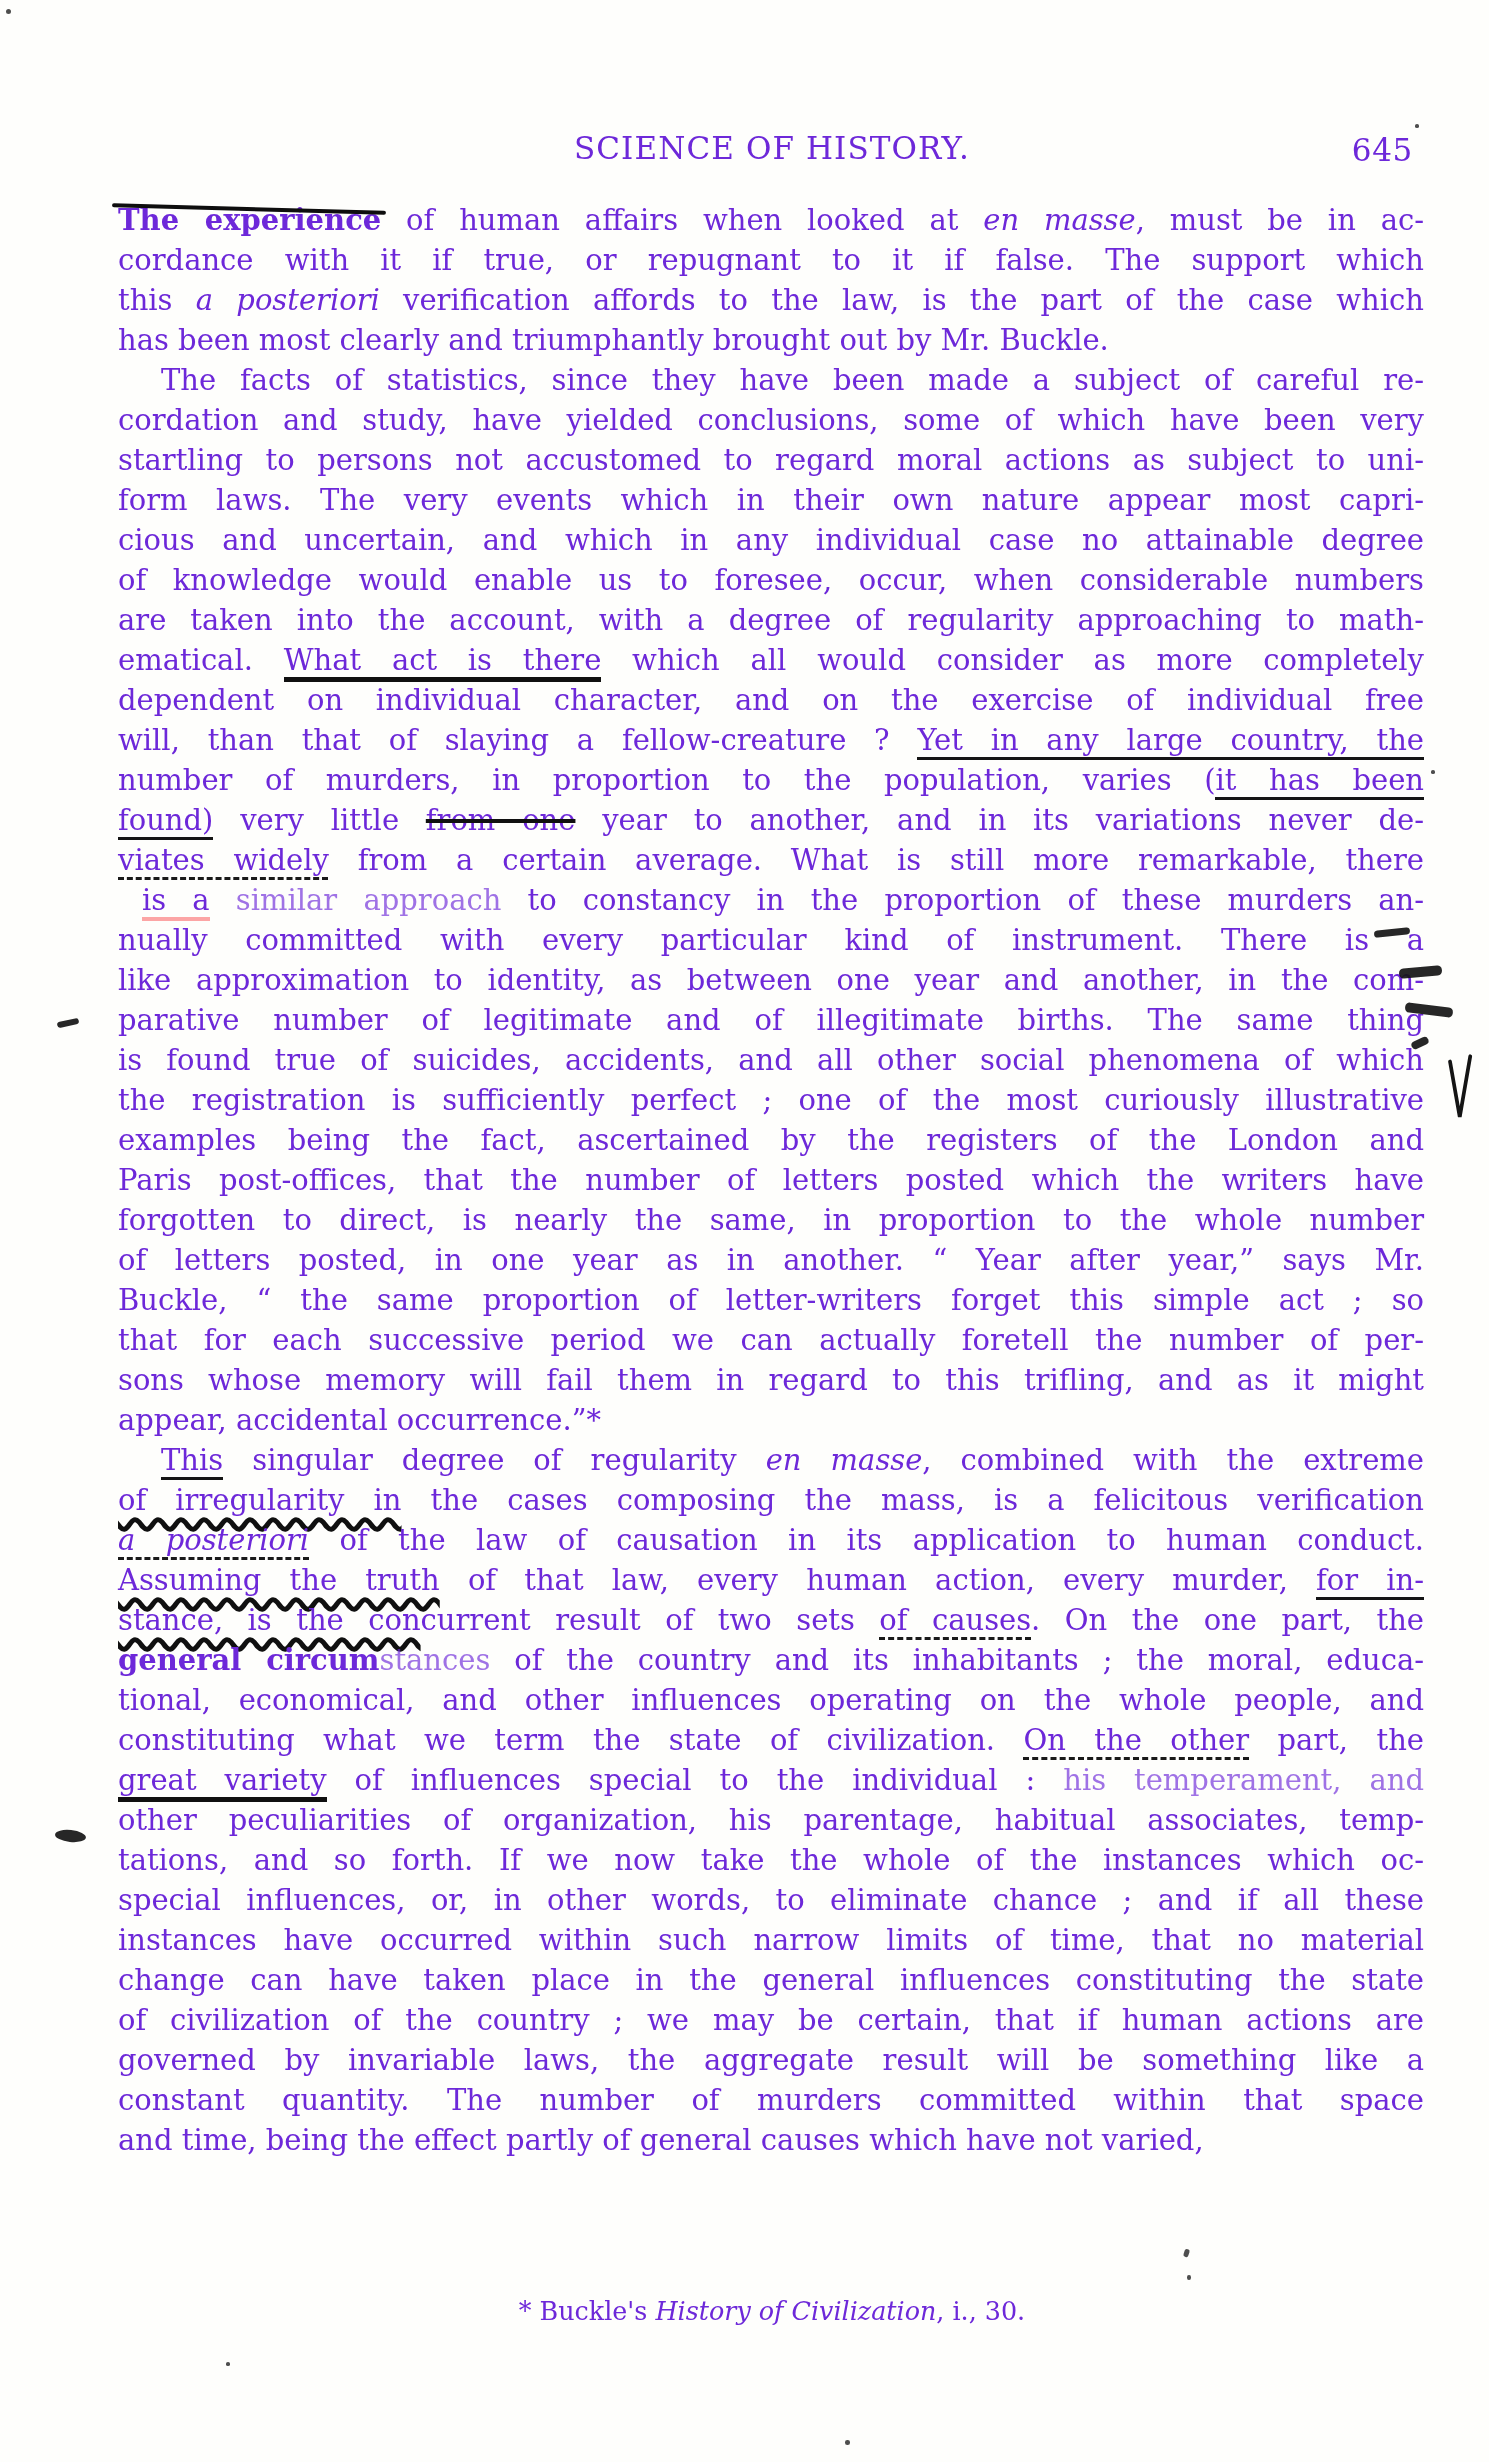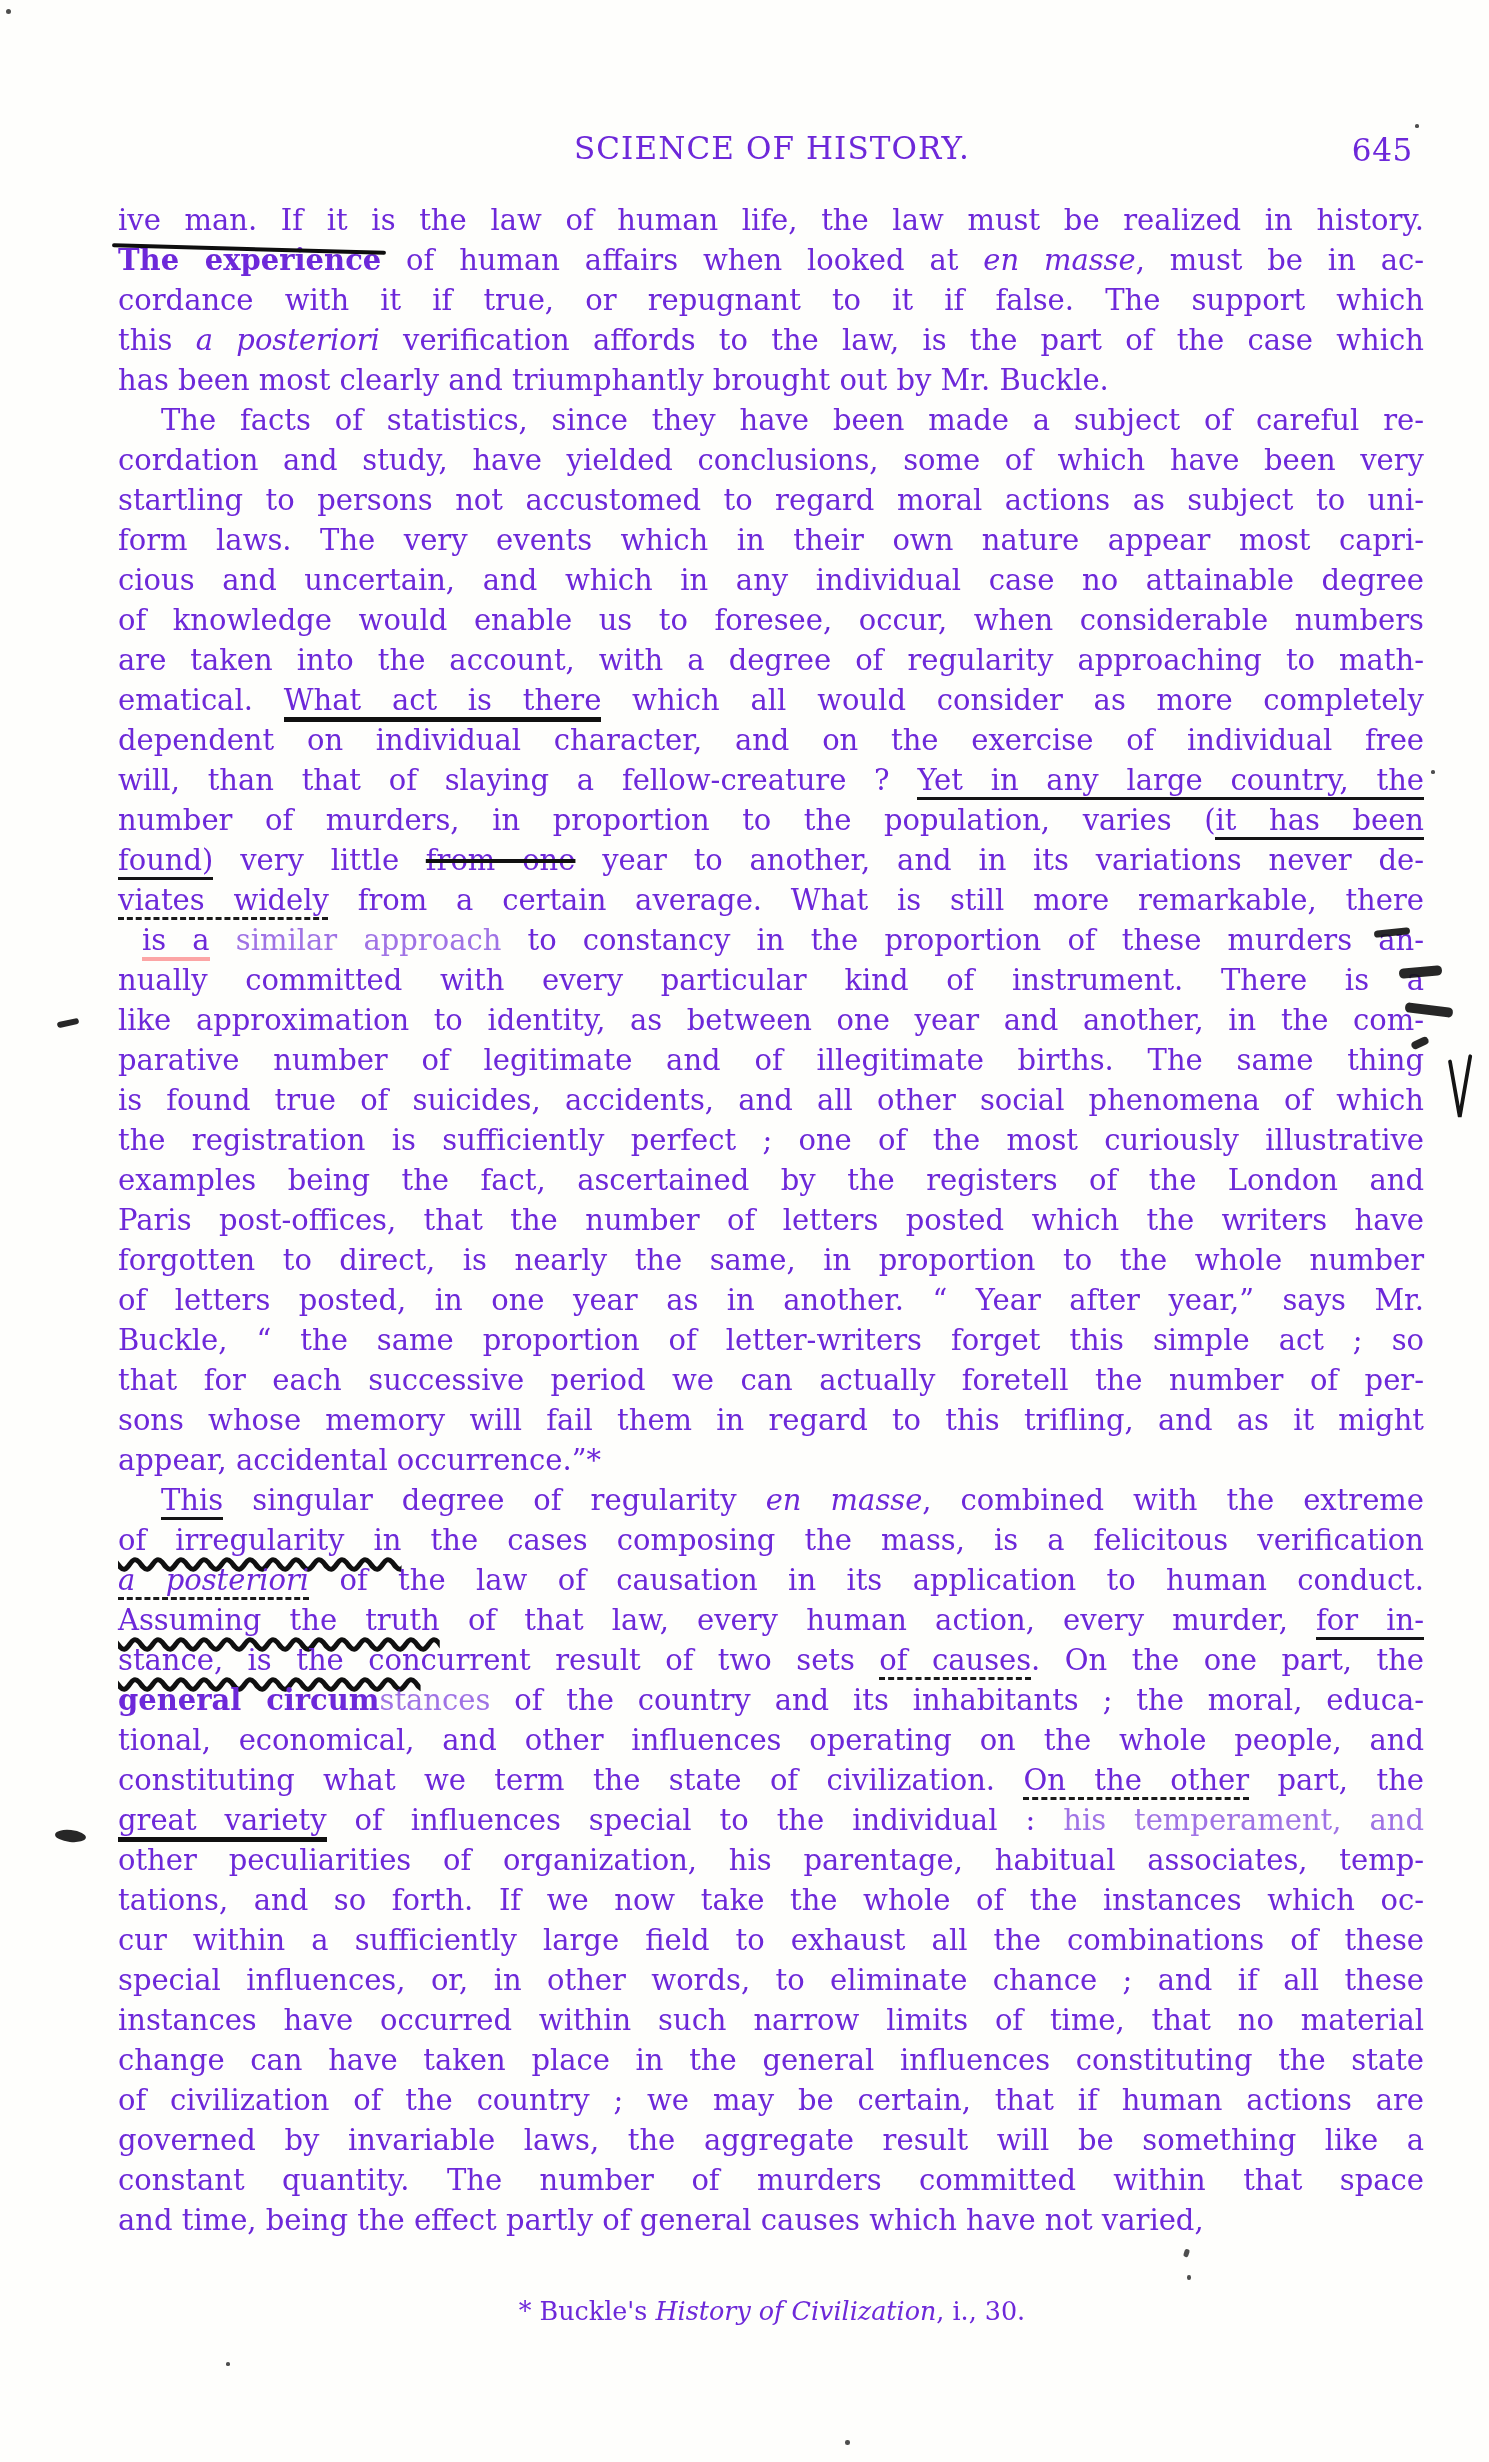--- a/index.html
+++ b/index.html
@@ -66,21 +66,20 @@
 </style>
 </head>
 <body>
 
 <div class="page">
 
   <div class="header-title">SCIENCE OF HISTORY.</div>
   <div class="page-number">645</div>
 
   <div class="body-text">
-      <div class="line"><span>ive man.  If it is the law of human life, the law must be realized in history.</span></div>
       <div class="line"><span class="pencil-over">The experience</span><span> of human affairs when looked at </span><span class="italic">en masse</span><span>, must be in ac-</span></div>
       <div class="line"><span>cordance with it if true, or repugnant to it if false.  The support which</span></div>
       <div class="line"><span>this </span><span class="italic">a posteriori</span><span> verification affords to the law, is the part of the case which</span></div>
       <div class="line last"><span>has been most clearly and triumphantly brought out by Mr. Buckle.</span></div>
       <div class="line indent"><span>The facts of statistics, since they have been made a subject of careful re-</span></div>
       <div class="line"><span>cordation and study, have yielded conclusions, some of which have been very</span></div>
       <div class="line"><span>startling to persons not accustomed to regard moral actions as subject to uni-</span></div>
       <div class="line"><span>form laws.  The very events which in their own nature appear most capri-</span></div>
       <div class="line"><span>cious and uncertain, and which in any individual case no attainable degree</span></div>
       <div class="line"><span>of knowledge would enable us to foresee, occur, when considerable numbers</span></div>
@@ -109,21 +108,20 @@
       <div class="line"><span class="pencil-underline-wavy">of irregularity in</span><span> the cases composing the mass, is a felicitous verification</span></div>
       <div class="line"><span class="italic pencil-underline-dotted">a posteriori</span><span> of the law of causation in its application to human conduct.</span></div>
       <div class="line"><span class="pencil-underline-wavy">Assuming the truth</span><span> of that law, every human action, every murder, </span><span class="pencil-underline">for in-</span></div>
       <div class="line"><span class="pencil-underline-wavy">stance, is the con</span><span>current result of two sets </span><span class="pencil-underline-dotted">of causes</span><span>.  On the one part, the</span></div>
       <div class="line"><span class="pencil-traced">general circum</span><span class="print-faded">stances</span><span> of the country and its inhabitants ; the moral, educa-</span></div>
       <div class="line"><span>tional, economical, and other influences operating on the whole people, and</span></div>
       <div class="line"><span>constituting what we term the state of civilization.  </span><span class="pencil-underline-dotted">On the other</span><span> part, the</span></div>
       <div class="line"><span class="pencil-underline-heavy">great variety</span><span> of influences special to the individual : </span><span class="print-faded">his temperament, and</span></div>
       <div class="line"><span>other peculiarities of organization, his parentage, habitual associates, temp-</span></div>
       <div class="line"><span>tations, and so forth.  If we now take the whole of the instances which oc-</span></div>
-      <div class="line"><span>cur within a sufficiently large field to exhaust all the combinations of these</span></div>
       <div class="line"><span>special influences, or, in other words, to eliminate chance ; and if all these</span></div>
       <div class="line"><span>instances have occurred within such narrow limits of time, that no material</span></div>
       <div class="line"><span>change can have taken place in the general influences constituting the state</span></div>
       <div class="line"><span>of civilization of the country ; we may be certain, that if human actions are</span></div>
       <div class="line"><span>governed by invariable laws, the aggregate result will be something like a</span></div>
       <div class="line"><span>constant quantity.  The number of murders committed within that space</span></div>
       <div class="line last"><span>and time, being the effect partly of general causes which have not varied,</span></div>
     </div>
 
   <div class="footnote"><span>* Buckle's </span><span class="italic">History of Civilization</span><span>, i., 30.</span></div>

